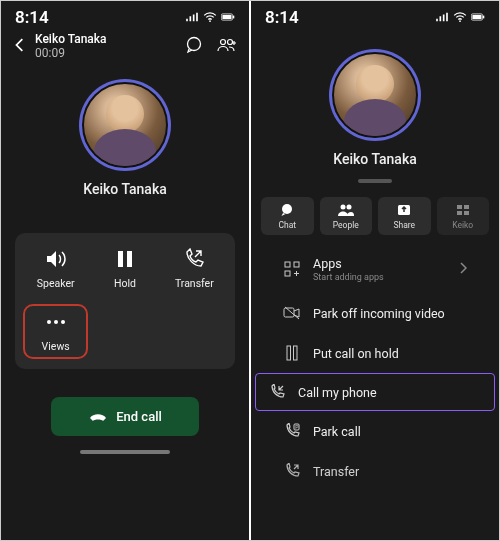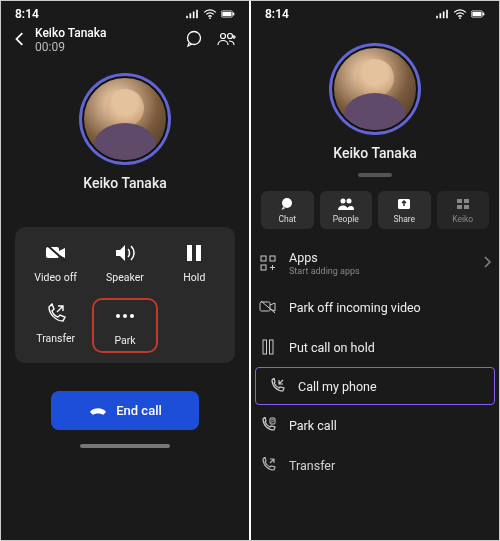--- a/index.html
+++ b/index.html
@@ -20,21 +20,21 @@
     display: flex;
     flex-direction: column;
     position: relative;
     overflow: hidden;
   }
   .status-bar {
     display: flex;
     justify-content: space-between;
     align-items: center;
     padding: 6px 14px 2px 14px;
-    font-size: 12px;
+    font-size: 17px;
     font-weight: 600;
   }
   .status-right { display: flex; gap: 4px; align-items: center; }
   .status-right svg { width: 14px; height: 10px; }
   .top-bar {
     display: flex;
     align-items: center;
     padding: 4px 12px 8px 12px;
     gap: 8px;
   }
@@ -98,21 +98,21 @@
     text-align: center;
   }
   .action-cell { display: flex; flex-direction: column; align-items: center; gap: 6px; }
   .action-cell .lbl { font-size: 10.5px; color: #eee; }
   .action-icon { width: 24px; height: 24px; display:flex; align-items:center; justify-content:center; }
   .highlight {
     border: 2px solid #c0392b;
     border-radius: 10px;
   }
   .end-call-btn {
-    background: #1d4ed8;
+    background: #14532d;
     border-radius: 8px;
     margin: 28px 50px 0 50px;
     padding: 12px;
     display: flex;
     align-items: center;
     justify-content: center;
     gap: 8px;
     font-size: 13px;
     font-weight: 500;
   }
@@ -135,21 +135,21 @@
     display: flex; flex-direction: column; align-items: center; gap: 3px; text-align: center;
   }
   .quick-btn .ql { font-size: 8.5px; color: #ddd; }
   .quick-btn.dim { background:#262626; color:#888; }
   .quick-btn.dim .ql { color:#888; }
   .menu-list { margin-top: 10px; }
   .menu-item {
     display: flex;
     align-items: center;
     gap: 12px;
-    padding: 11px 8px;
+    padding: 11px 32px;
     font-size: 12.5px;
     color: #eee;
   }
   .menu-item .sub { font-size: 9px; color: #888; }
   .menu-item .txtcol { display:flex; flex-direction:column; gap:1px; }
   .menu-icon { width:18px; height:18px; display:flex; align-items:center; justify-content:center; flex:0 0 18px; }
   .menu-item.highlight {
     border: 1px solid #8b5cf6;
     border-radius: 4px;
     margin: 0 4px;
@@ -213,30 +213,20 @@
     <div class="avatar-ring">
       <div class="avatar-img"></div>
     </div>
     <div class="avatar-name">Keiko Tanaka</div>
   </div>
 
   <div class="action-card">
     <div class="action-cell">
       <span class="action-icon">
         <svg width="24" height="20" viewBox="0 0 24 20">
-            <rect x="2" y="4" width="13" height="11" rx="2" fill="#fff" stroke="none"></rect>
-            <path d="M15 8l6-3v10l-6-3z" fill="#fff" stroke="none"></path>
-            <path d="M3 2l18 16" stroke="#222" stroke-width="2"></path>
-          </svg>
-      </span>
-      <span class="lbl">Video off</span>
-    </div>
-    <div class="action-cell">
-      <span class="action-icon">
-        <svg width="24" height="20" viewBox="0 0 24 20">
             <path d="M3 7h4l5-5v16l-5-5H3z" fill="#fff" stroke="none"></path>
             <path d="M15 6c2 2 2 6 0 8M18 3c4 4 4 10 0 14" stroke="#fff" stroke-width="1.5"></path>
           </svg>
       </span>
       <span class="lbl">Speaker</span>
     </div>
     <div class="action-cell">
       <span class="action-icon">
         <svg width="18" height="20" viewBox="0 0 18 20">
             <rect x="2" y="2" width="5" height="16" fill="#fff" stroke="none"></rect>
@@ -255,21 +245,21 @@
       <span class="lbl">Transfer</span>
     </div>
     <div class="action-cell highlight" style="padding:4px 2px; margin:-4px 2px;">
       <span class="action-icon">
         <svg width="22" height="8" viewBox="0 0 22 8">
             <circle cx="4" cy="4" r="2" fill="#fff" stroke="none"></circle>
             <circle cx="11" cy="4" r="2" fill="#fff" stroke="none"></circle>
             <circle cx="18" cy="4" r="2" fill="#fff" stroke="none"></circle>
           </svg>
       </span>
-      <span class="lbl">Park</span>
+      <span class="lbl">Views</span>
     </div>
   </div>
 
   <div class="end-call-btn">
     <svg width="20" height="12" viewBox="0 0 20 12">
         <path d="M2 8c3-5 13-5 16 0l-3 3c-1-2-9-2-10 0z" fill="#fff" stroke="none"></path>
       </svg>
     <span>End call</span>
   </div>
 

